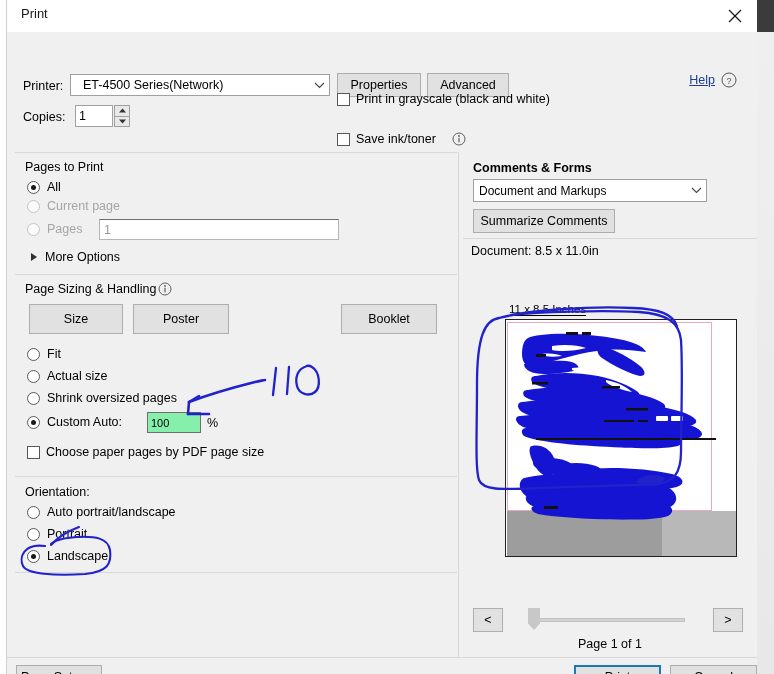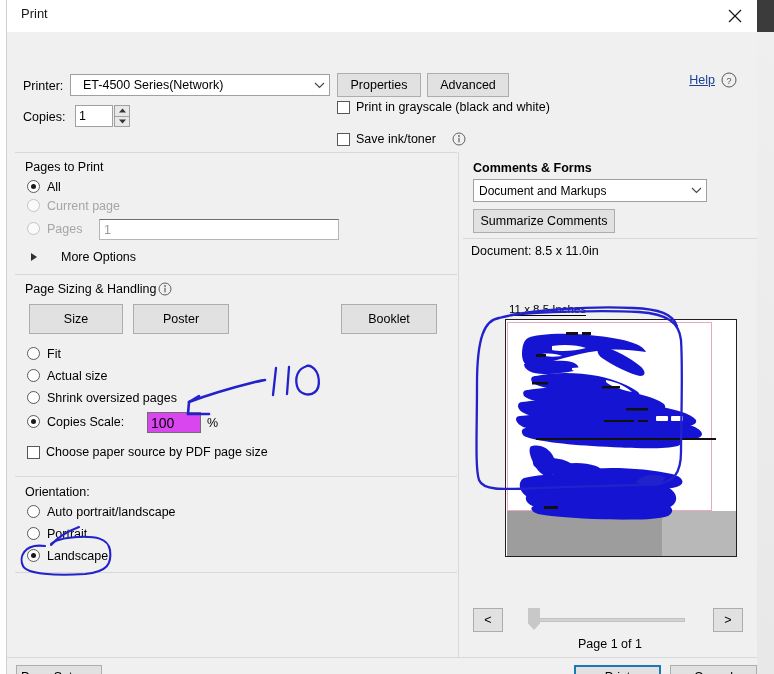--- a/index.html
+++ b/index.html
@@ -100,33 +100,33 @@
     flex:1; background:#e8e8e8; border:1px solid #a0a0a0;
     display:flex; align-items:center; justify-content:center; cursor:pointer;
   }
   .spin-btn + .spin-btn { border-top:none; }
 
   .chk-row { position:absolute; display:flex; align-items:center; gap:6px; cursor:pointer; }
   .chk {
     width:13px; height:13px; background:#ffffff; border:1px solid #585858;
     flex:0 0 auto;
   }
-  .chk-gray { position:absolute; left:330px; top:68px; }
+  .chk-gray { position:absolute; left:330px; top:60px; }
   .chk-ink   { position:absolute; left:330px; top:100px; }
   .info-icon { width:14px; height:14px; margin-left:10px; cursor:pointer; }
   .group-title {
     position:absolute; font-weight:normal; font-size:12.5px; color:#000;
   }
 
   hr.sep {
     position:absolute; margin:0; border:none; border-top:1px solid #d8d8d8;
   }
 
   
-  .radio-row { position:absolute; display:flex; align-items:flex-start; gap:7px; cursor:pointer; }
+  .radio-row { position:absolute; display:flex; align-items:flex-end; gap:7px; cursor:pointer; }
   .radio {
     width:13px; height:13px; border-radius:50%;
     background:#ffffff; border:1px solid #5a5a5a; flex:0 0 auto;
     position:relative;
   }
   .radio.checked::after {
     content:""; position:absolute; left:3px; top:3px;
     width:5px; height:5px; border-radius:50%; background:#1a1a1a;
   }
   .radio.disabled { border-color:#c4c4c4; background:#fafafa; }
@@ -135,31 +135,31 @@
 
   .pages-input {
     position:absolute; left:92px; top:187px; width:240px; height:21px;
     background:#ffffff; border:1px solid #b5b5b5; border-top:1px solid #6e6e6e;
     font-family:"Liberation Sans", sans-serif; font-size:12.5px;
     padding-left:4px; color:#9a9a9a;
   }
 
   .more-options {
     position:absolute; left:24px; top:218px;
-    display:flex; align-items:center; gap:24px; cursor:pointer; font-size:12.5px;
+    display:flex; align-items:center; gap:8px; cursor:pointer; font-size:12.5px;
   }
   .tri { width:0;height:0;border-left:6px solid #303030;border-top:4px solid transparent;border-bottom:4px solid transparent; }
 
   
   .size-btn { position:absolute; top:272px; height:30px; }
 
   .scale-input {
     position:absolute; left:140px; top:380px; width:54px; height:21px;
-    background:#d946ef; border:1px solid #6e6e6e;
-    font-family:"Liberation Sans", sans-serif; font-size:14px;
+    background:#86efac; border:1px solid #6e6e6e;
+    font-family:"Liberation Sans", sans-serif; font-size:11px;
     padding-left:3px; color:#000;
   }
   .pct { position:absolute; left:200px; top:384px; font-size:12.5px; }
 
   
   .right-col { position:absolute; left:456px; top:0px; width:294px; height:642px; }
   .cf-title { position:absolute; left:10px; top:129px; font-weight:bold; font-size:12.5px; }
   .cf-combo {
     position:absolute; left:10px; top:147px; width:234px; height:23px;
     background:#ffffff; border:1px solid #a0a0a0; display:flex; align-items:center;
@@ -346,28 +346,28 @@
       <div class="radio-row" style="left:20px; top:337px;">
         <span class="radio"></span>
         <span class="radio-label">Actual size</span>
       </div>
       <div class="radio-row" style="left:20px; top:359px;">
         <span class="radio"></span>
         <span class="radio-label">Shrink oversized pages</span>
       </div>
       <div class="radio-row" style="left:20px; top:383px;">
         <span class="radio checked"></span>
-        <span class="radio-label">Copies Scale:</span>
+        <span class="radio-label">Custom Auto:</span>
       </div>
       <input class="scale-input" value="100" style="">
       <div class="pct">%</div>
 
       <div class="chk-row" style="left:20px; top:413px;">
         <span class="chk"></span>
-        <span>Choose paper source by PDF page size</span>
+        <span>Choose paper pages by PDF page size</span>
       </div>
 
       <hr class="sep" style="left:8px; top:444px; width:442px;">
       <div style="position:absolute; left:18px; top:453px; font-size:12.5px;">Orientation:</div>
 
       <div class="radio-row" style="left:20px; top:473px;">
         <span class="radio"></span>
         <span class="radio-label">Auto portrait/landscape</span>
       </div>
       <div class="radio-row" style="left:20px; top:495px;">

